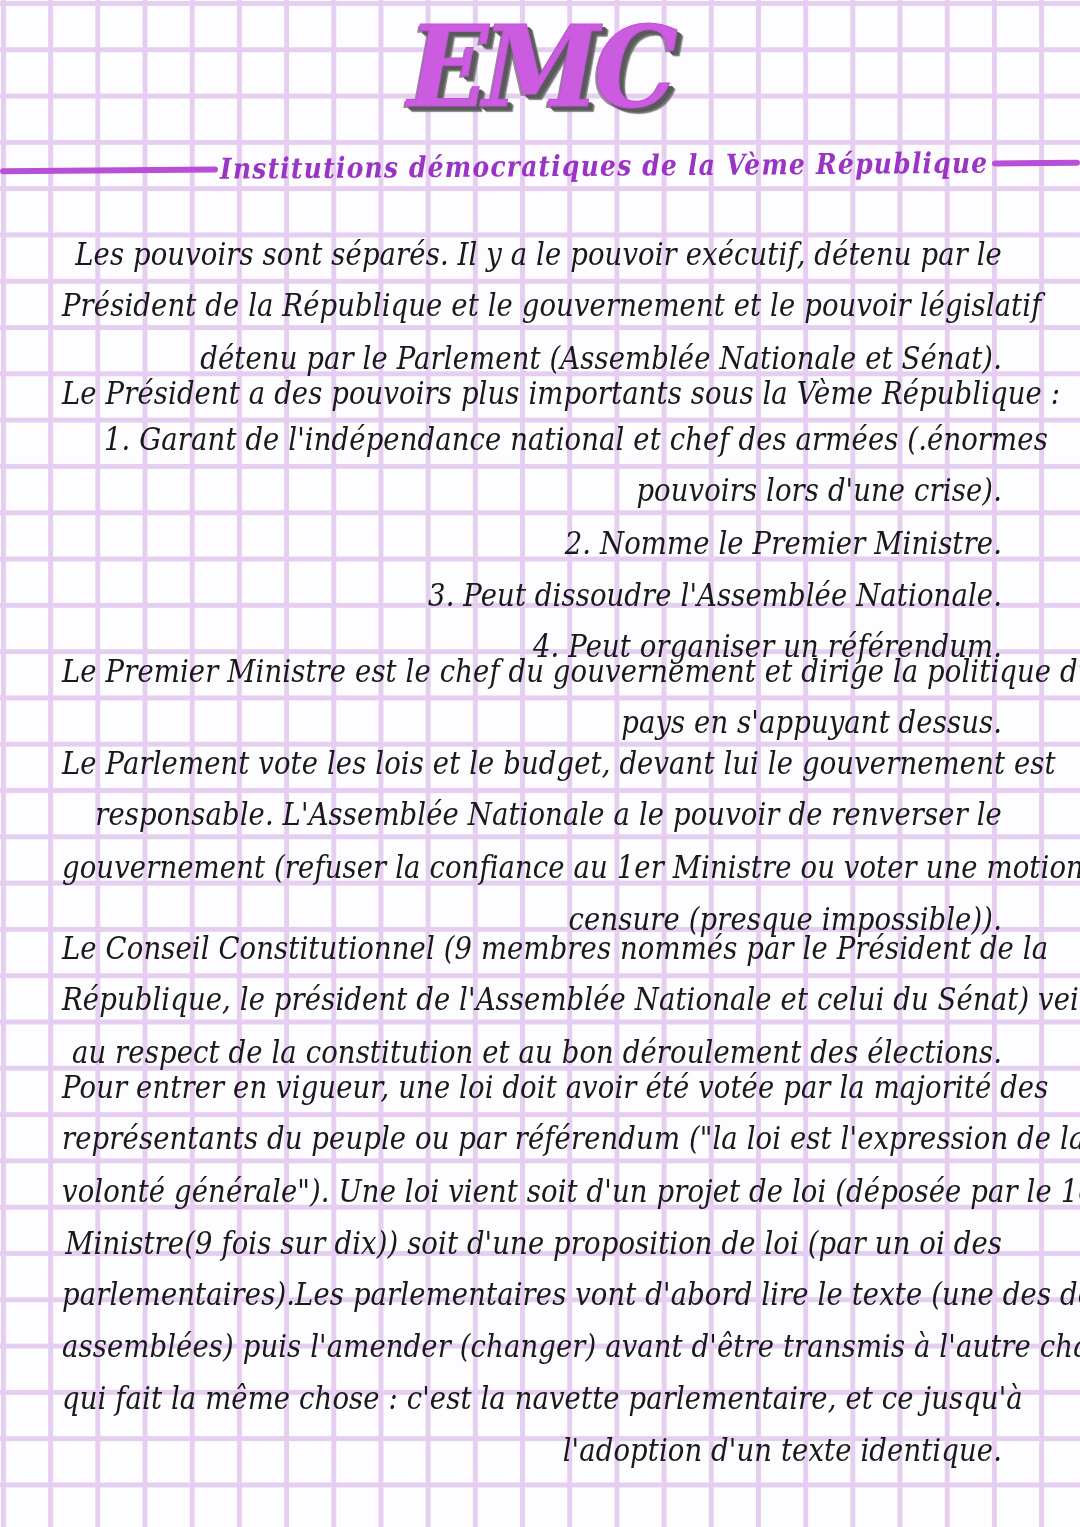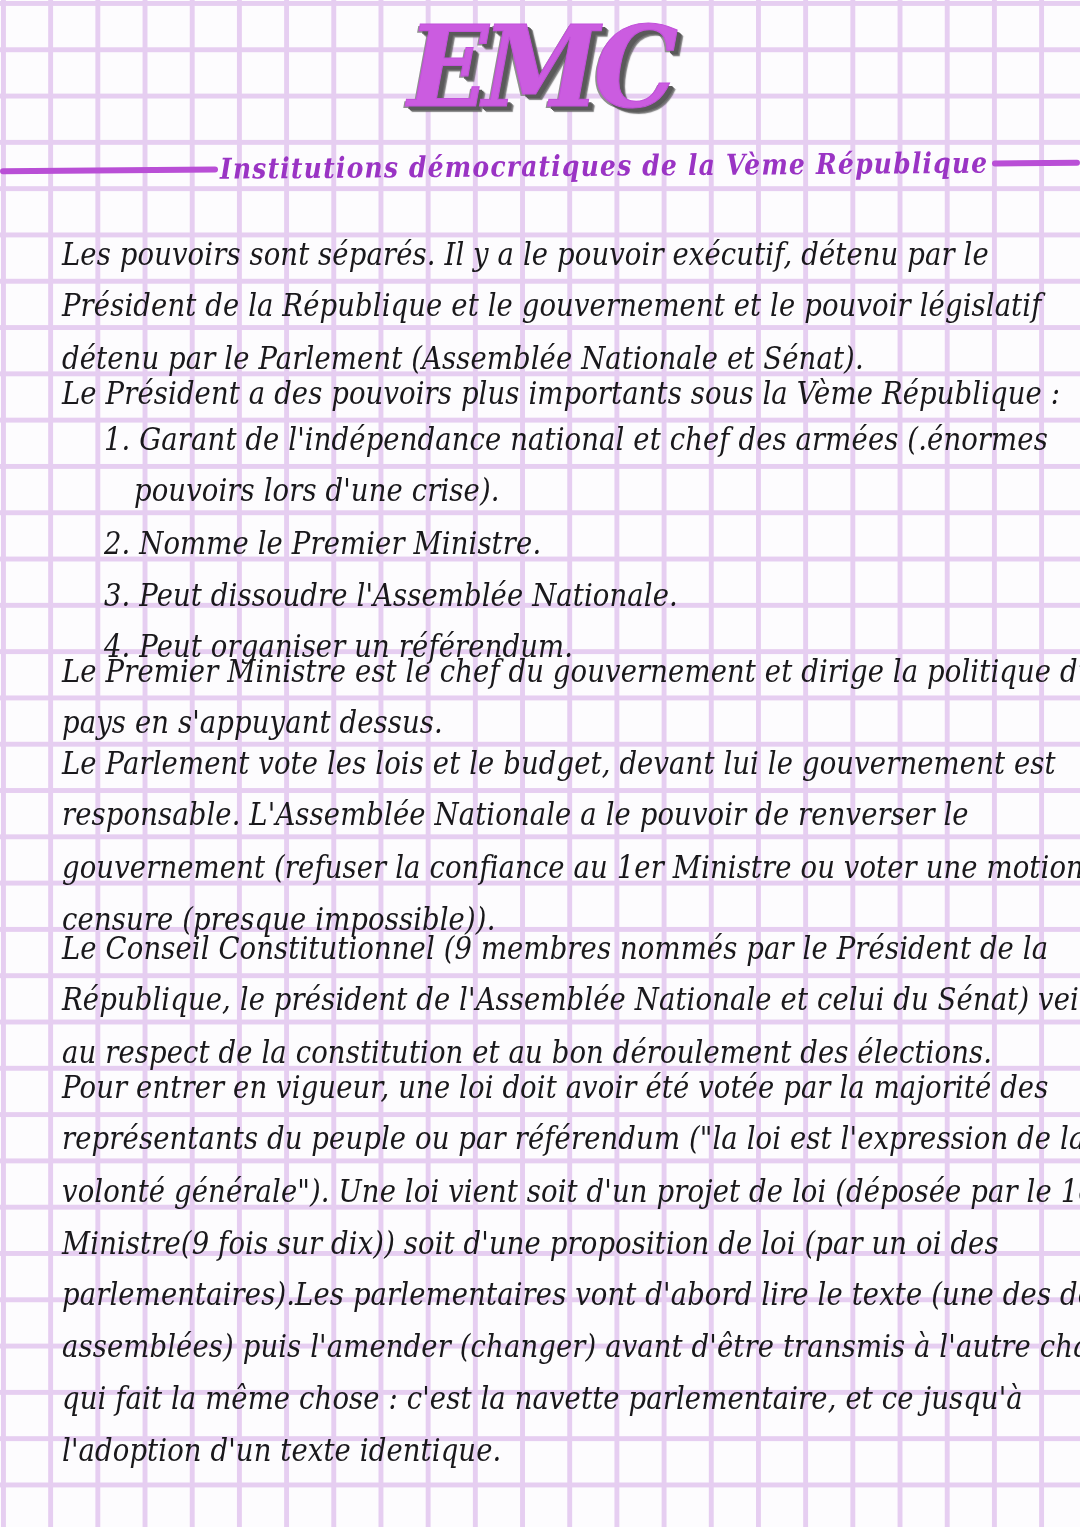--- a/index.html
+++ b/index.html
@@ -122,21 +122,21 @@
   .para-line {
     display: block;
     white-space: nowrap;
   }
 
   
   .list-line     { padding-left: 42px; }
   .list-cont     { padding-left: 72px; }
 
   
-  .body-copy { text-rendering: optimizeLegibility; }
+  .body-copy { text-rendering: optimizeLegibility; text-align: right; }
 </style>
 </head>
 <body>
 
 <div class="page">
 
   <div class="paper-tint"></div>
 
   <div class="title-block">
     <div class="emc-title">EMC</div>

